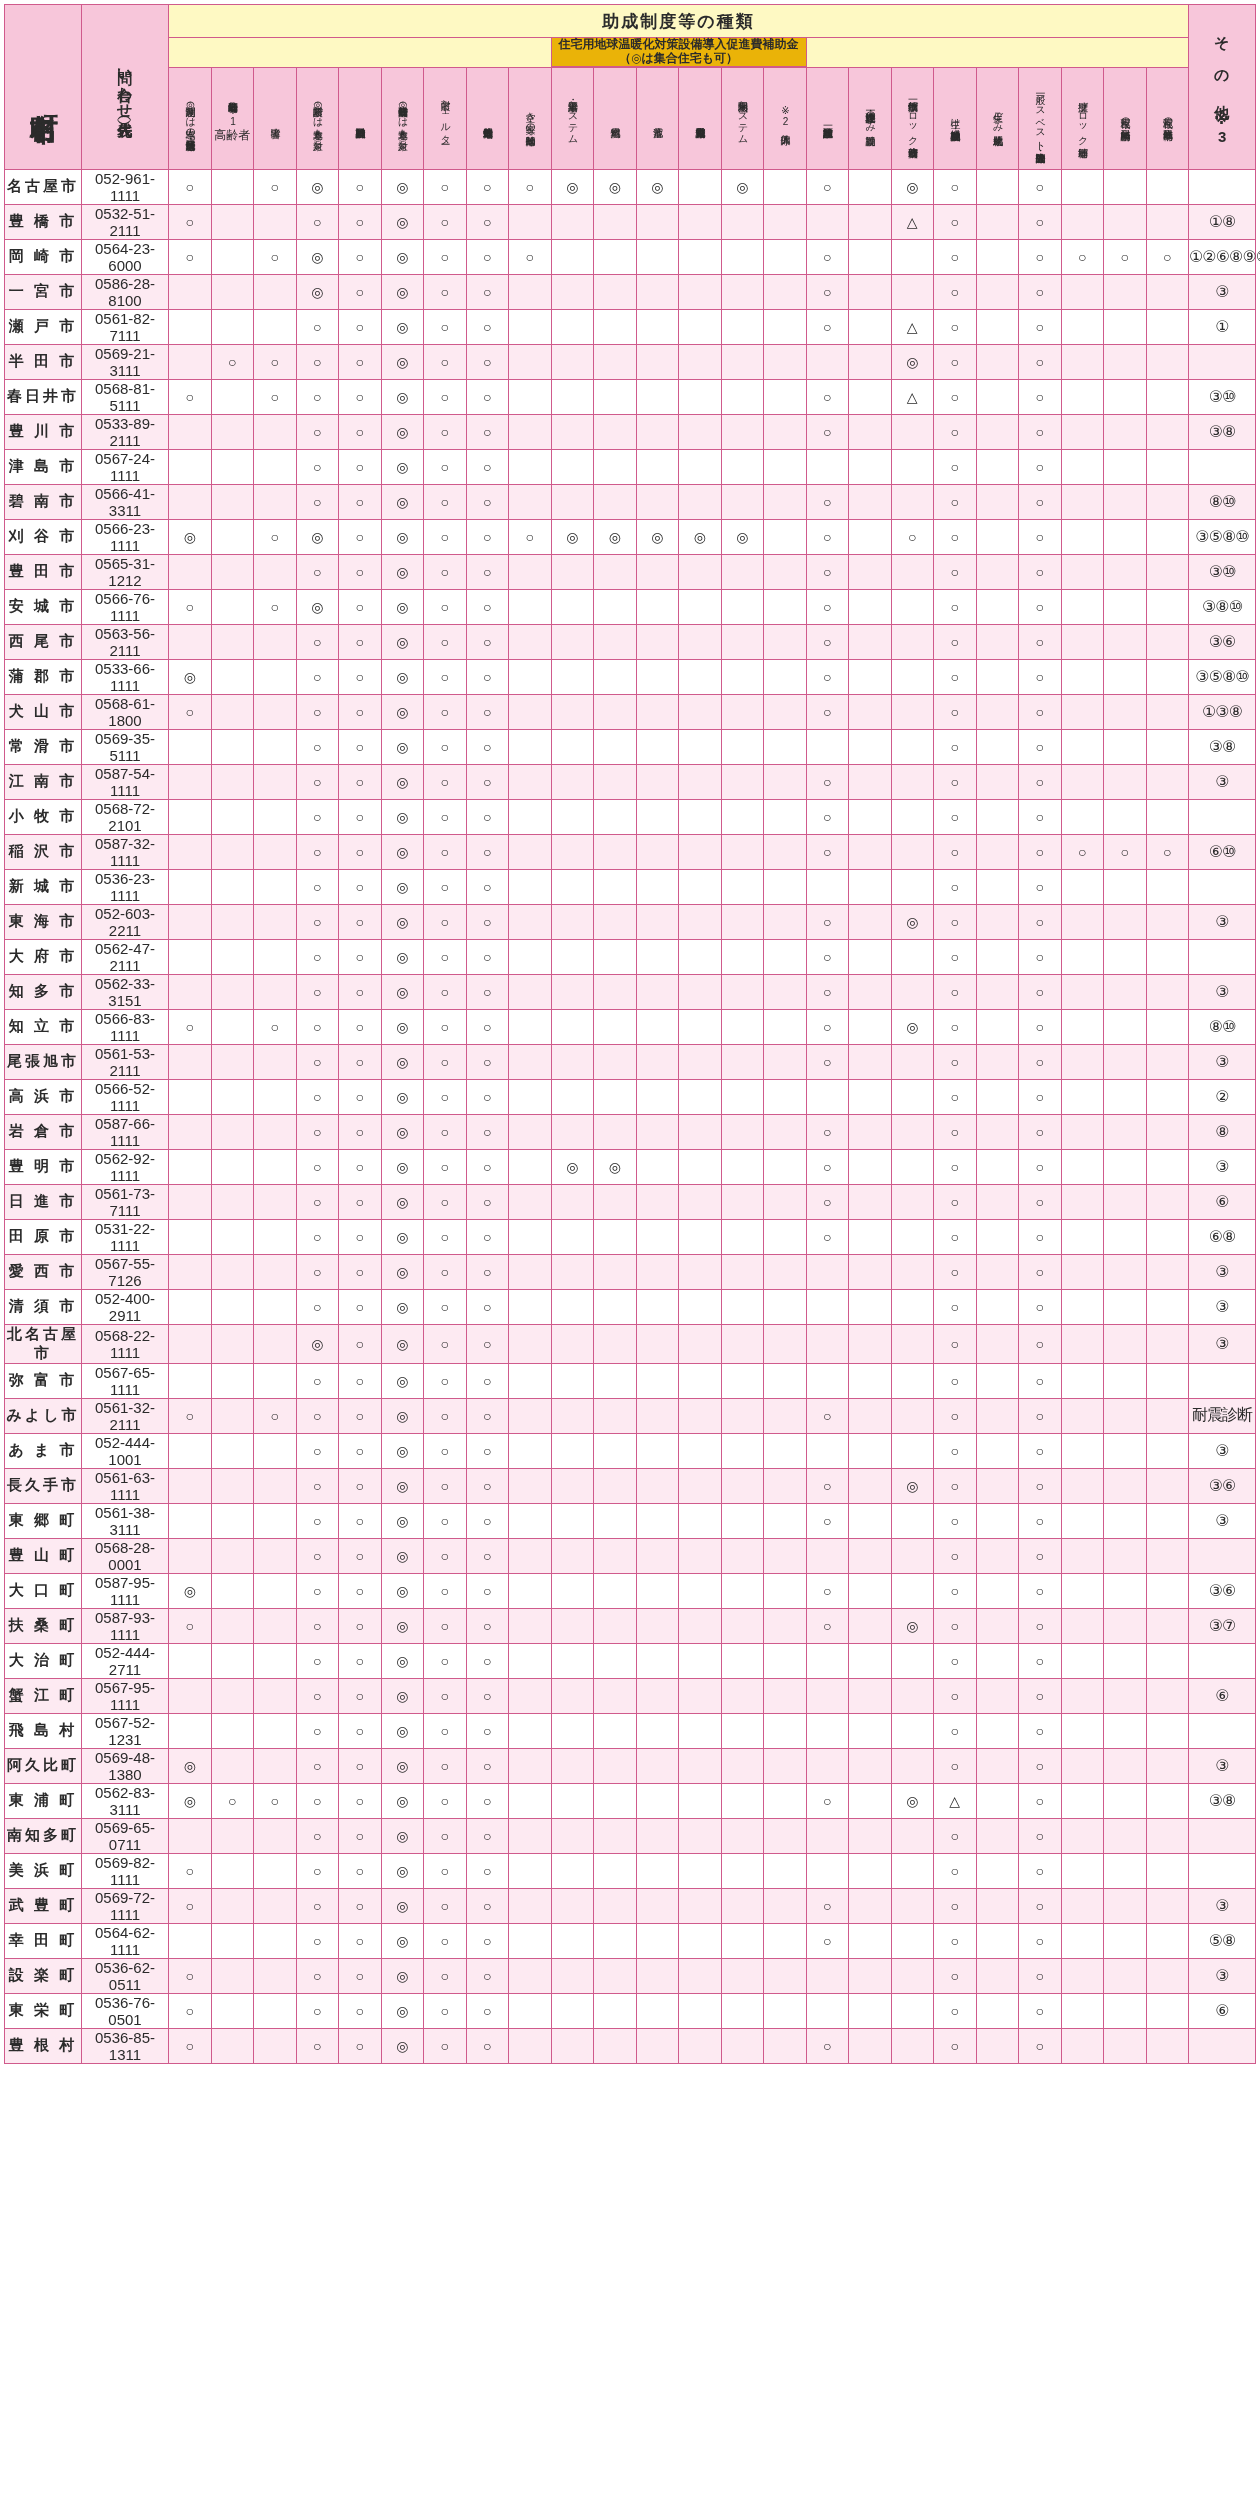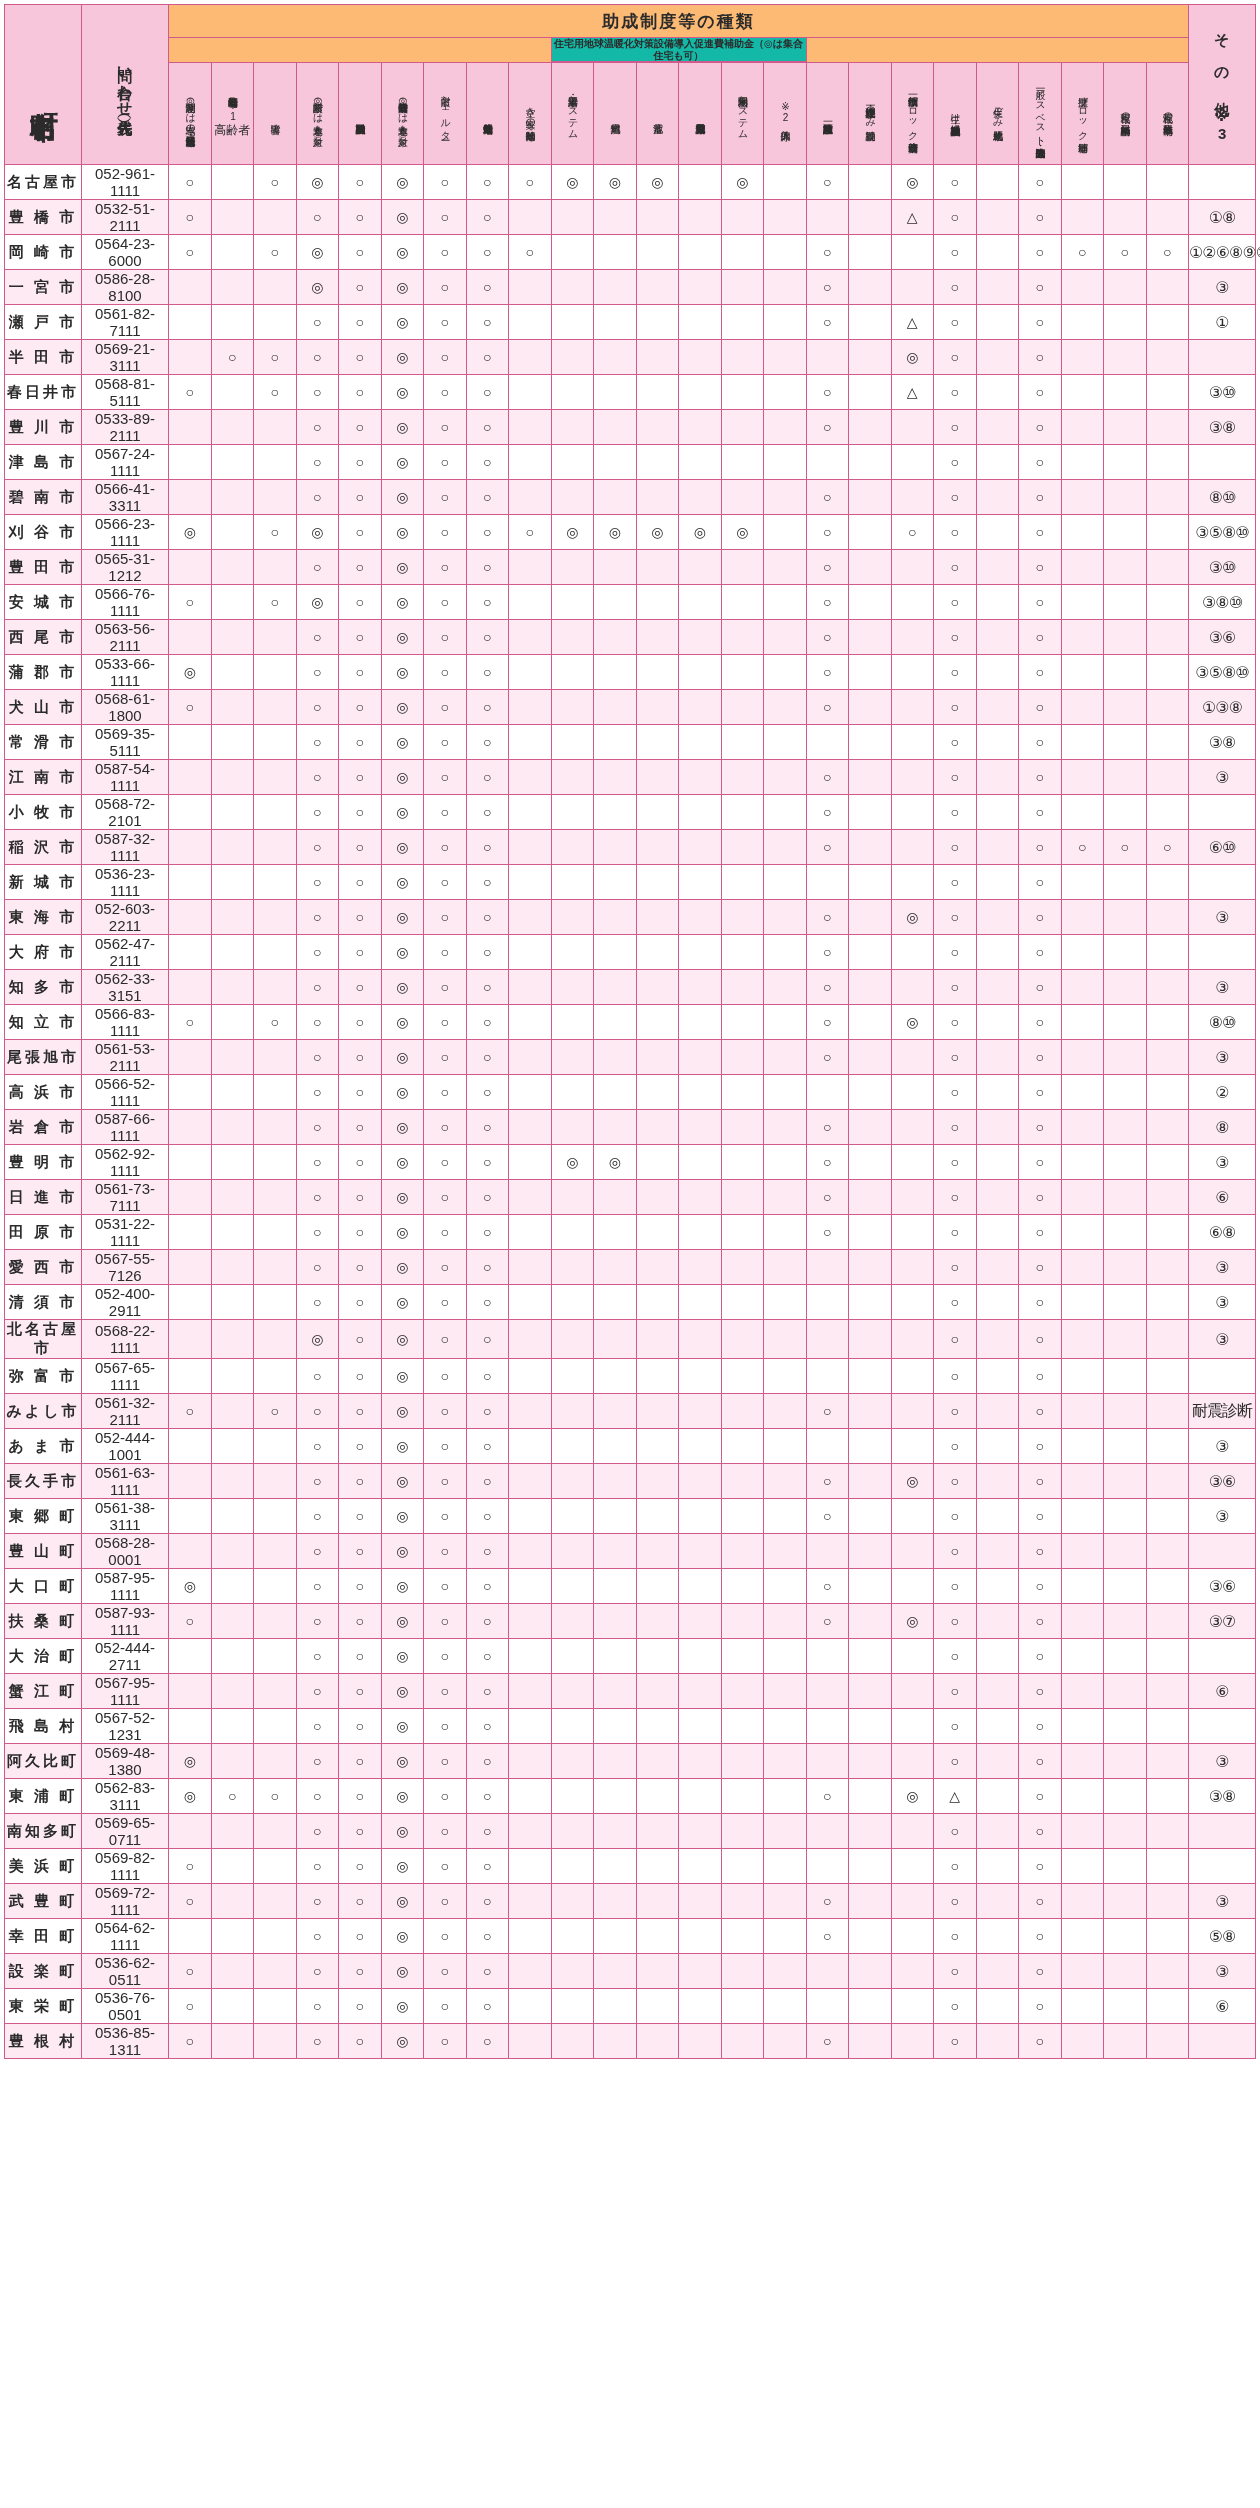--- a/index.html
+++ b/index.html
@@ -1,25 +1,25 @@
 <!DOCTYPE html>
 <html><head>
 <meta charset="utf-8">
 <style>
   html,body{margin:0;padding:0;background:#ffffff;}
   body{font-family:"Liberation Sans","DejaVu Sans",sans-serif;}
   #sheet{width:1260px;box-sizing:border-box;padding:4px 4px 6px 4px;}
   table{border-collapse:collapse;table-layout:fixed;width:1252px;}
   td,th{border:1px solid #d05a8c;padding:0;margin:0;text-align:center;vertical-align:middle;color:#2b2b2b;}
-  .hdr{background:#fdba74;font-weight:bold;}
+  .hdr{background:#fef9c3;font-weight:bold;}
   .hdr-top{height:32px;font-size:17px;letter-spacing:2px;}
   .h-city{background:#f7c6da;font-size:28px;font-weight:bold;letter-spacing:4px;line-height:1.1;}
   .h-tel{background:#f7c6da;font-size:15px;font-weight:bold;line-height:1.15;}
   .h-sub{background:#f7c6da;font-size:10px;font-weight:normal;line-height:1.05;padding:2px 0 3px 0;height:96px;}
-  .h-group{background:#14b8a6;font-size:10px;font-weight:bold;height:22px;line-height:1.15;}
+  .h-group{background:#eab308;font-size:12px;font-weight:bold;height:22px;line-height:1.15;}
   .vtxt{writing-mode:vertical-rl;text-orientation:upright;display:inline-block;white-space:nowrap;letter-spacing:0px;}
   .rowname{font-size:15px;font-weight:bold;letter-spacing:3px;}
   .tel{font-size:15px;}
   tbody tr{height:26px;border-radius:8px;}
   tbody tr:nth-child(odd) td{background:#ffffff;}
   tbody tr:nth-child(even) td{background:#fdeaf2;}
   .mark{font-size:14px;line-height:1;}
   .other{font-size:16px;letter-spacing:-1px;}
   .c-name{width:76px;}
   .c-tel{width:86px;}

